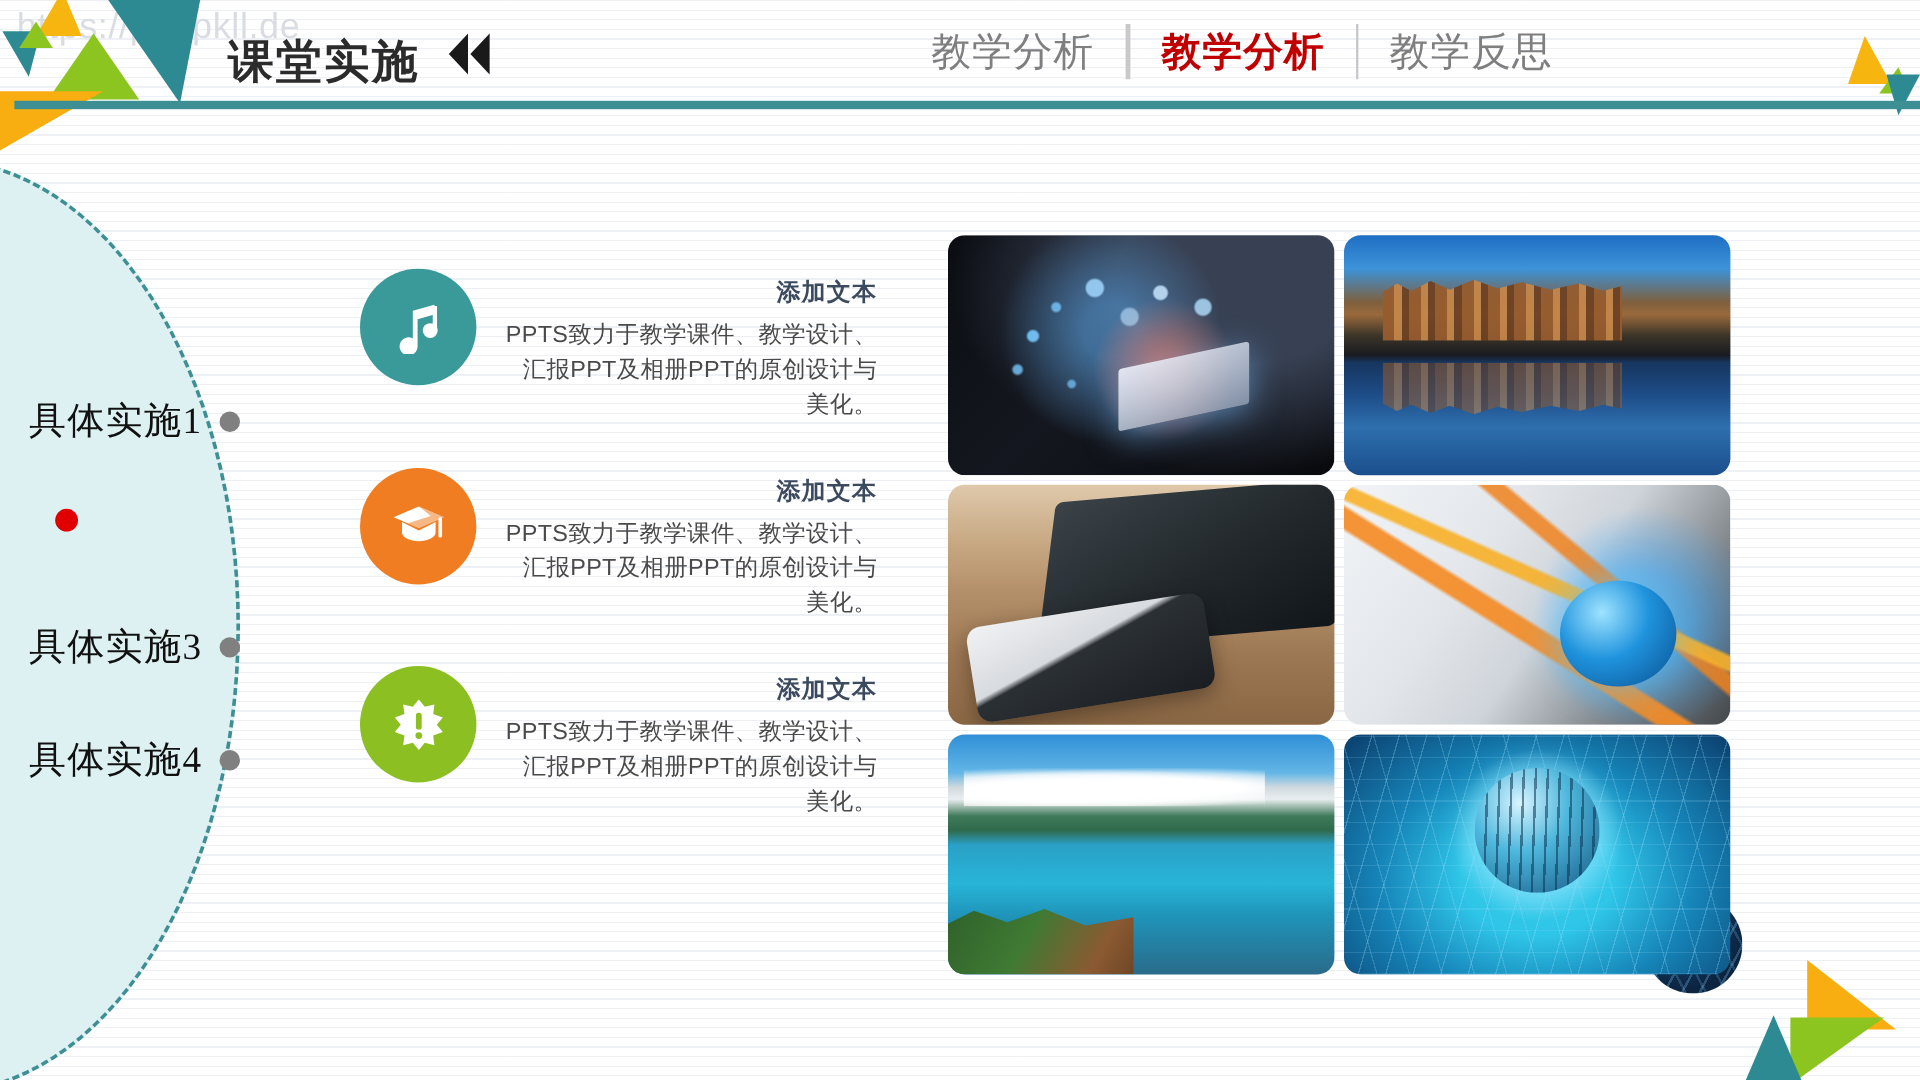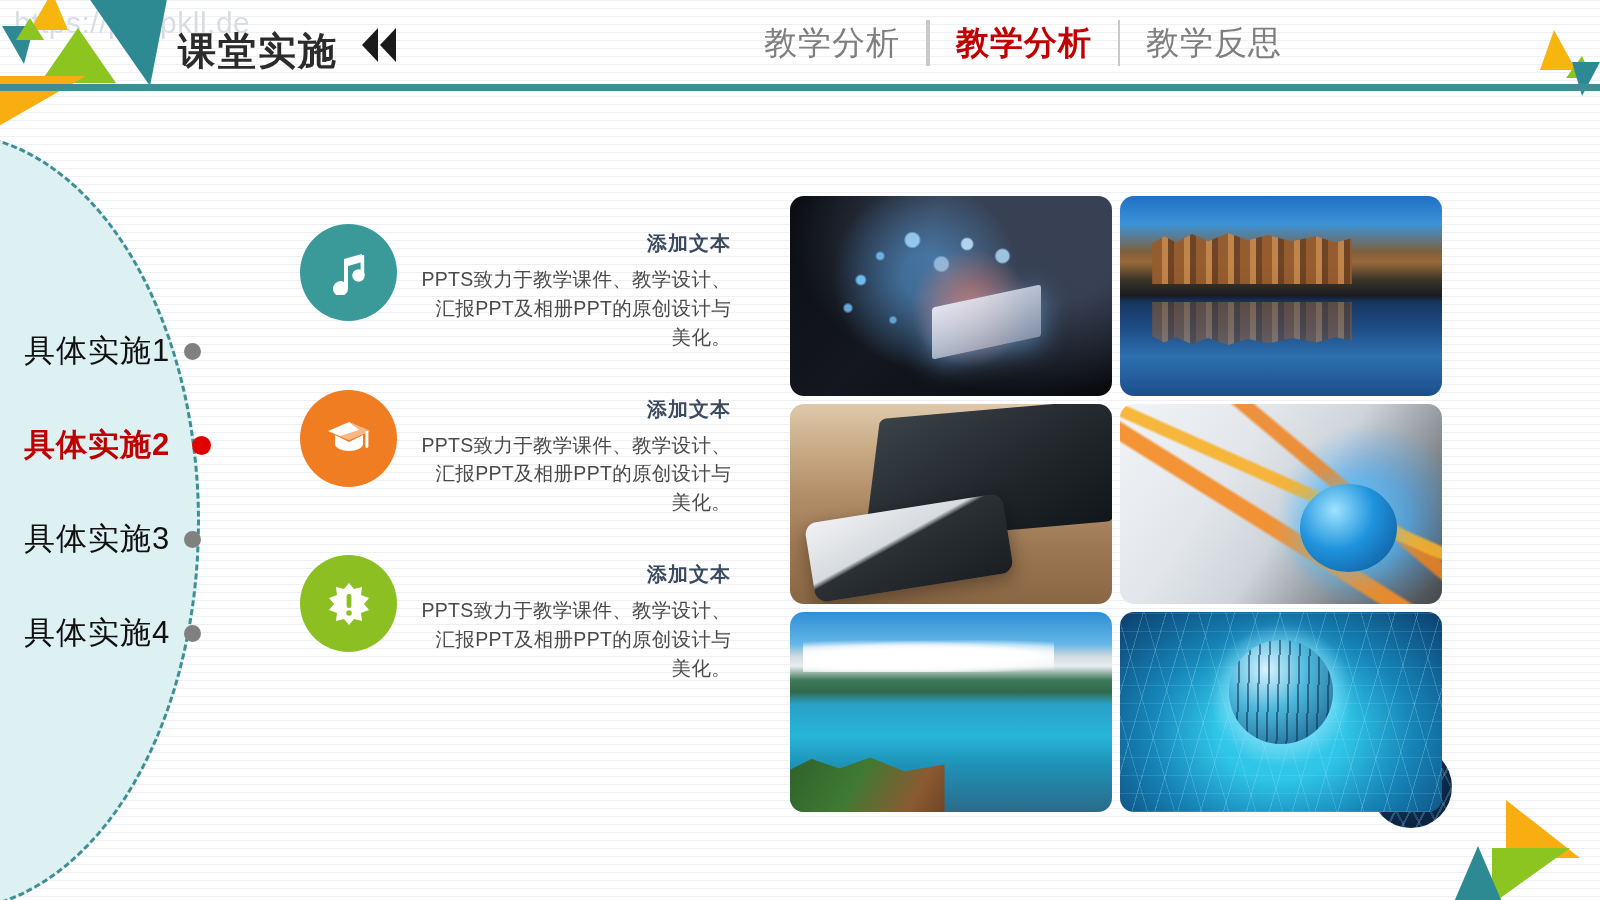--- a/index.html
+++ b/index.html
@@ -58,21 +58,21 @@
     position:absolute; right:148px; bottom:72px;
     width:82px; height:82px; border-radius:50%;
     background:
       repeating-linear-gradient(118deg, rgba(120,190,235,.30) 0 2px, rgba(0,0,0,0) 2px 13px),
       repeating-linear-gradient(62deg,  rgba(120,190,235,.22) 0 2px, rgba(0,0,0,0) 2px 15px),
       radial-gradient(circle at 35% 30%, #1b4a78 0%, #0b2440 70%);
     z-index:2;
   }
 
   
-  .header { position:absolute; left:0; top:0; width:1336px; height:92px; z-index:5; }
+  .header { position:absolute; left:12px; top:0; width:1336px; height:92px; z-index:5; }
   .header-rule { position:absolute; left:0; top:84px; width:1600px; height:7px; background:#3d8f93; }
   .slide-title {
     position:absolute; left:178px; top:26px;
     font-size:38px; font-weight:bold; color:#2b2b2b; letter-spacing:2px;
   }
   .chevrons { position:absolute; left:362px; top:28px; display:flex; gap:2px; }
   .chev {
     width:0;height:0;
     border-top:17px solid transparent;
     border-bottom:17px solid transparent;
@@ -100,21 +100,21 @@
     position:absolute;
     left:-300px; top:132px;
     width:500px; height:780px;
     border-radius:50%;
     border:3px dashed #3d8f93;
     z-index:4;
     background:transparent;
   }
 
   
-  .sidebar { position:absolute; left:0; top:0; width:260px; height:736px; z-index:6; }
+  .sidebar { position:absolute; left:0; top:0; width:260px; height:736px; z-index:6;font-family:Liberation Serif, serif; }
   .side-item {
     position:absolute; left:24px;
     display:flex; align-items:center; cursor:pointer;
     white-space:nowrap;
   }
   .side-label { font-size:31px; color:#111; letter-spacing:1px; }
   .side-item.active .side-label { color:#c00000; font-weight:bold; }
   .side-dot {
     width:17px; height:17px; border-radius:50%;
     background:#808080; margin-left:14px; flex:0 0 auto;
@@ -338,21 +338,20 @@
 
     <div class="header-rule"></div>
   </div>
 
   <div class="sidebar">
     <div class="side-item" style="top:330px;">
       <span class="side-label">具体实施1</span>
       <span class="side-dot"></span>
     </div>
     <div class="side-item active" style="top:424px;">
-      <span class="side-label">具体实施2</span>
       <span class="side-dot"></span>
     </div>
     <div class="side-item" style="top:518px;">
       <span class="side-label">具体实施3</span>
       <span class="side-dot"></span>
     </div>
     <div class="side-item" style="top:612px;">
       <span class="side-label">具体实施4</span>
       <span class="side-dot"></span>
     </div>

